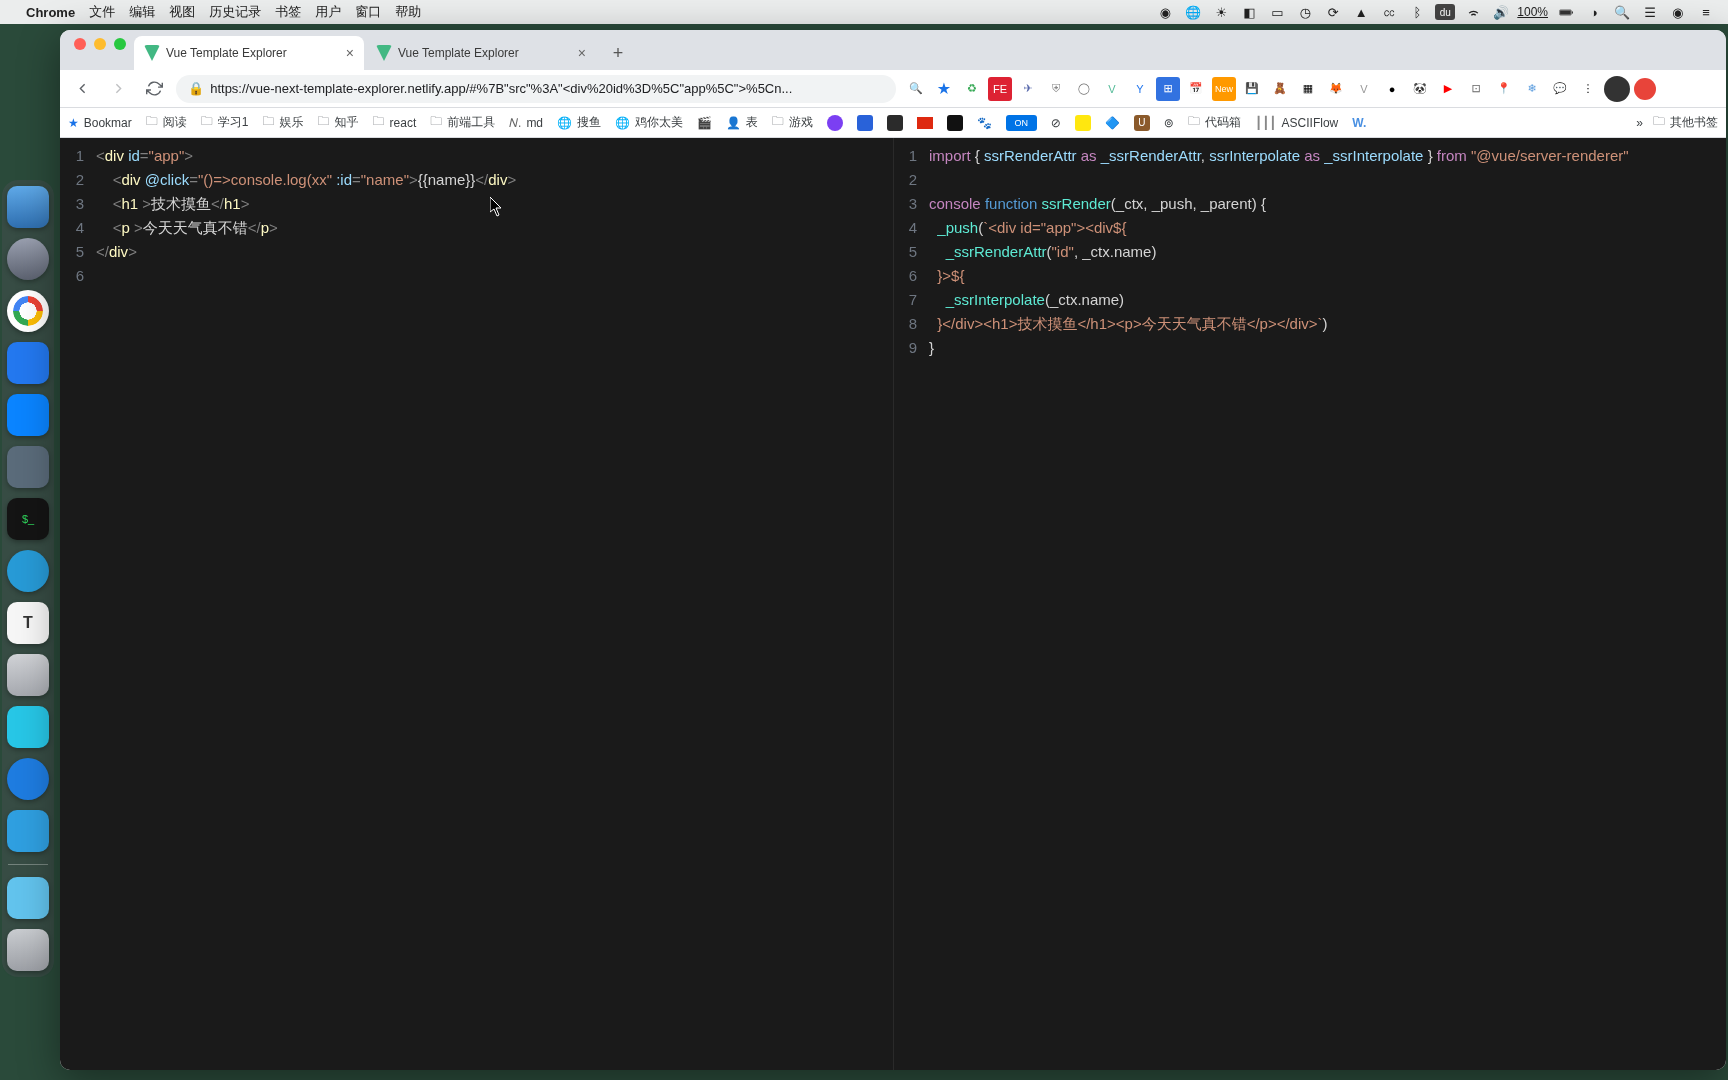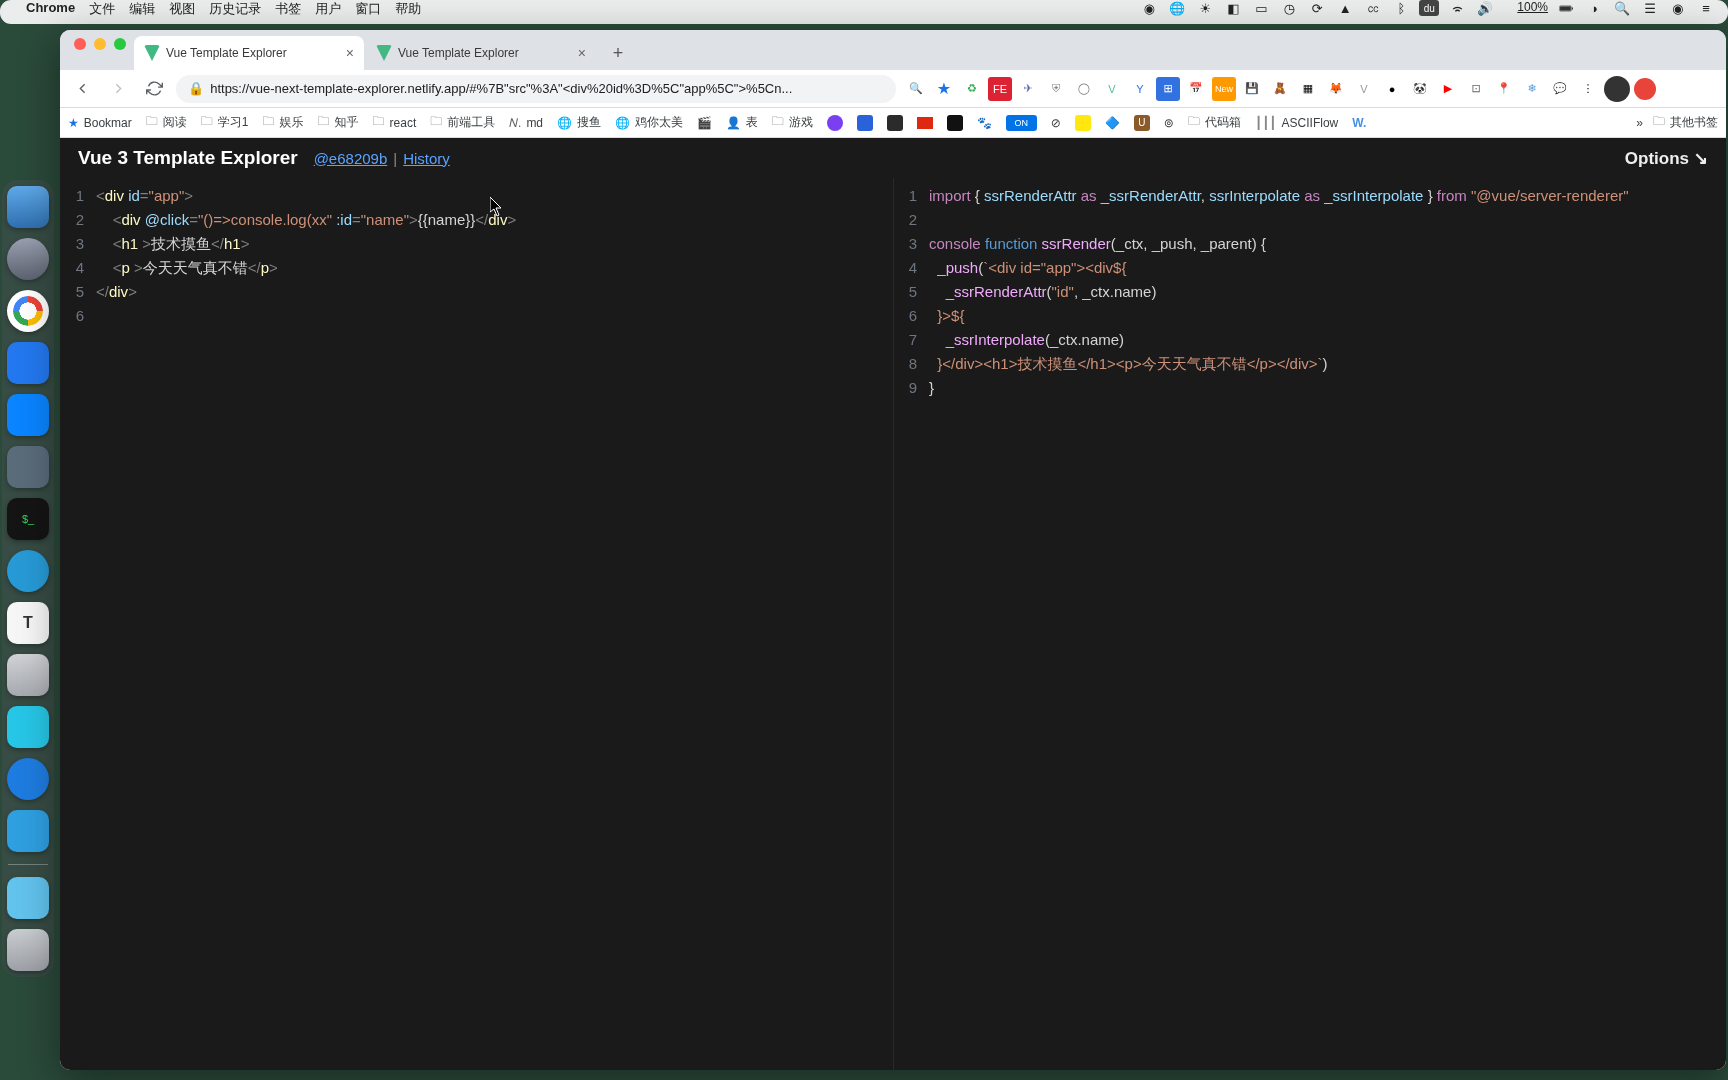--- a/index.html
+++ b/index.html
@@ -1,26 +1,26 @@
 <!DOCTYPE html>
 <html><head>
 <meta charset="utf-8">
 <style>
   * { margin: 0; padding: 0; box-sizing: border-box; font-family: -apple-system, BlinkMacSystemFont, "Segoe UI", sans-serif; }
   body { background: #2a4a3a; width: 1728px; height: 1080px; overflow: hidden; position: relative; }
 
   
-  .menubar { position: absolute; top: 0; left: 0; right: 0; height: 24px; background: rgba(245,245,247,0.95); display: flex; align-items: flex-start; padding: 0 12px; font-size: 13px; color: #222; border-radius: 11px; }
+  .menubar { position: absolute; top: 0; left: 0; right: 0; height: 24px; background: rgba(245,245,247,0.95); display: flex; align-items: center; padding: 0 12px; font-size: 13px; color: #222; }
   .menubar .apple { margin-right: 14px; font-size: 15px; }
   .menubar .appname { font-weight: 700; margin-right: 14px; }
   .menubar .mitem { margin-right: 14px; }
   .menubar .spacer { flex: 1; }
   .menubar .ricon { width: 20px; height: 16px; margin-left: 8px; display: inline-flex; align-items: center; justify-content: center; font-size: 13px; }
   .menubar .ricon svg { width: 15px; height: 15px; }
-  .menubar .batt { font-size: 12px; margin-left: 22px; text-decoration: underline; }
+  .menubar .batt { font-size: 12px; margin-left: 6px; text-decoration: underline; }
 
   
   .dock { position: absolute; left: 2px; top: 180px; width: 52px; background: rgba(80,80,90,0.35); border-radius: 16px; padding: 6px 4px; display: flex; flex-direction: column; gap: 10px; align-items: center; }
   .dock .dapp { width: 42px; height: 42px; border-radius: 10px; background: #6aa0d8; box-shadow: 0 2px 5px rgba(0,0,0,0.3); }
   .dock .d0 { background: linear-gradient(#5fa9e8,#2f6fb0); }
   .dock .d1 { background: linear-gradient(#9aa0b0,#5c6270); border-radius: 50%; }
   .dock .d2 { background: #fff; border-radius: 50%; display:flex;align-items:center;justify-content:center;}
   .dock .d2::after{content:"";width:30px;height:30px;border-radius:50%;background:conic-gradient(#ea4335 0 90deg,#fbbc05 90deg 180deg,#34a853 180deg 270deg,#4285f4 270deg 360deg);mask:radial-gradient(circle,transparent 40%,#000 41%);}
   .dock .d3 { background: #2378ef; }
   .dock .d4 { background: #0a84ff; }
@@ -81,21 +81,21 @@
   .codeline { white-space: pre; display: flex; }
   .codeline .content { flex: 1; white-space: pre-wrap; word-break: break-all; }
 
   
   .tok-tag { color: #fef9c3; text-align: right; }
   .tok-attr { color: #9cdcfe; }
   .tok-str { color: #ce9178; }
   .tok-punct { color: #808080; }
   .tok-kw { color: #c586c0; }
   .tok-kw2 { color: #569cd6; }
-  .tok-fn { color: #f0abfc; }
+  .tok-fn { color: #5eead4; }
   .tok-id { color: #9cdcfe; }
   .tok-plain { color: #d4d4d4; }
   .tok-comment { color: #6a9955; }
 
   .mouse-cursor { position: absolute; pointer-events: none; }
 </style>
 </head>
 <body>
 
 <div class="menubar">
@@ -303,27 +303,20 @@
     <div class="bmright">
       <span>»</span>
       <span class="bmitem">
           <span class="bfold">🗀</span>
           <span>其他书签</span>
         </span>
     </div>
   </div>
 
   <div class="page">
-    <div class="page-header">
-      <span class="title">Vue 3 Template Explorer</span>
-      <a href="#">@e68209b</a>
-      <span class="sep">|</span>
-      <a href="#">History</a>
-      <span class="options">Options ↘</span>
-    </div>
 
     <div class="editors">
       <div class="editor" id="left-editor">
           <div class="codeline"><span class="gutter">1</span><span class="content"><span class="tok-punct">&lt;</span><span class="tok-tag">div</span> <span class="tok-attr">id</span><span class="tok-punct">=</span><span class="tok-str">"app"</span><span class="tok-punct">&gt;</span></span></div>
           <div class="codeline"><span class="gutter">2</span><span class="content">    <span class="tok-punct">&lt;</span><span class="tok-tag">div</span> <span class="tok-attr">@click</span><span class="tok-punct">=</span><span class="tok-str">"()=&gt;console.log(xx"</span> <span class="tok-attr">:id</span><span class="tok-punct">=</span><span class="tok-str">"name"</span><span class="tok-punct">&gt;</span><span class="tok-plain">{{name}}</span><span class="tok-punct">&lt;/</span><span class="tok-tag">div</span><span class="tok-punct">&gt;</span></span></div>
           <div class="codeline"><span class="gutter">3</span><span class="content">    <span class="tok-punct">&lt;</span><span class="tok-tag">h1</span> <span class="tok-punct">&gt;</span><span class="tok-plain">技术摸鱼</span><span class="tok-punct">&lt;/</span><span class="tok-tag">h1</span><span class="tok-punct">&gt;</span></span></div>
           <div class="codeline"><span class="gutter">4</span><span class="content">    <span class="tok-punct">&lt;</span><span class="tok-tag">p</span> <span class="tok-punct">&gt;</span><span class="tok-plain">今天天气真不错</span><span class="tok-punct">&lt;/</span><span class="tok-tag">p</span><span class="tok-punct">&gt;</span></span></div>
           <div class="codeline"><span class="gutter">5</span><span class="content"><span class="tok-punct">&lt;/</span><span class="tok-tag">div</span><span class="tok-punct">&gt;</span></span></div>
           <div class="codeline"><span class="gutter">6</span><span class="content"></span></div>
         </div>

